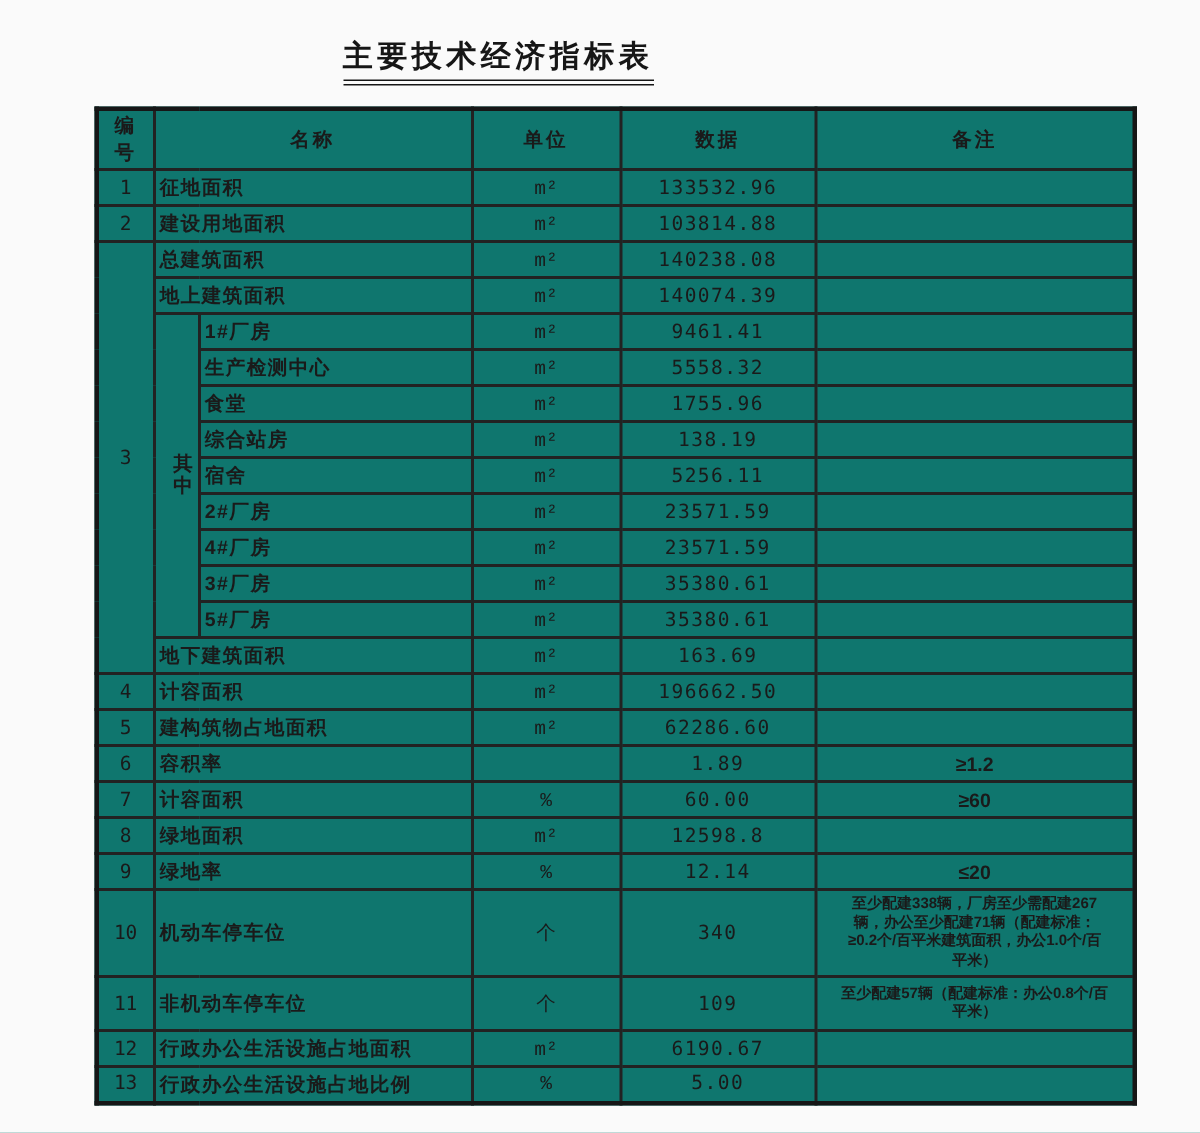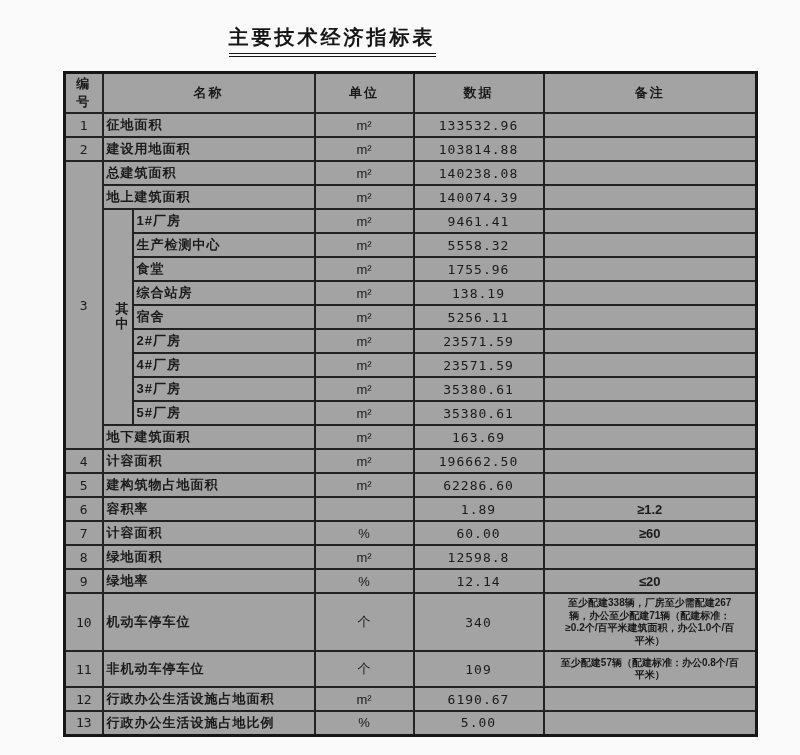--- a/index.html
+++ b/index.html
@@ -29,21 +29,21 @@
     letter-spacing: 3px;
     color: #161616;
     border-bottom: 4px double #161616;
     padding-bottom: 2px;
   }
   table.indicators {
     border-collapse: collapse;
     table-layout: fixed;
     width: 692px;
     margin-left: 63px;
-    background: #a3a3a3;
+    background: #0f766e;
     border: 3px solid #161616;
   }
   table.indicators th,
   table.indicators td {
     border: 2px solid #222;
     padding: 1px 3px;
     font-size: 13px;
     color: #1a1a1a;
     overflow: hidden;
   }
@@ -71,21 +71,21 @@
   td.zhong {
     text-align: right;
     font-weight: bold;
     font-size: 12.5px;
     line-height: 1.15;
     word-break: break-all;
     padding: 0 2px;
   }
   td.unit {
     text-align: center;
-    font-family: Liberation Sans, sans-serif;
+    font-family: Liberation Mono, monospace;
     font-size: 12px;
   }
   td.value {
     text-align: center;
     font-family: "DejaVu Sans Mono", monospace;
     font-size: 12.5px;
     letter-spacing: 1px;
   }
   td.remark {
     text-align: center;

